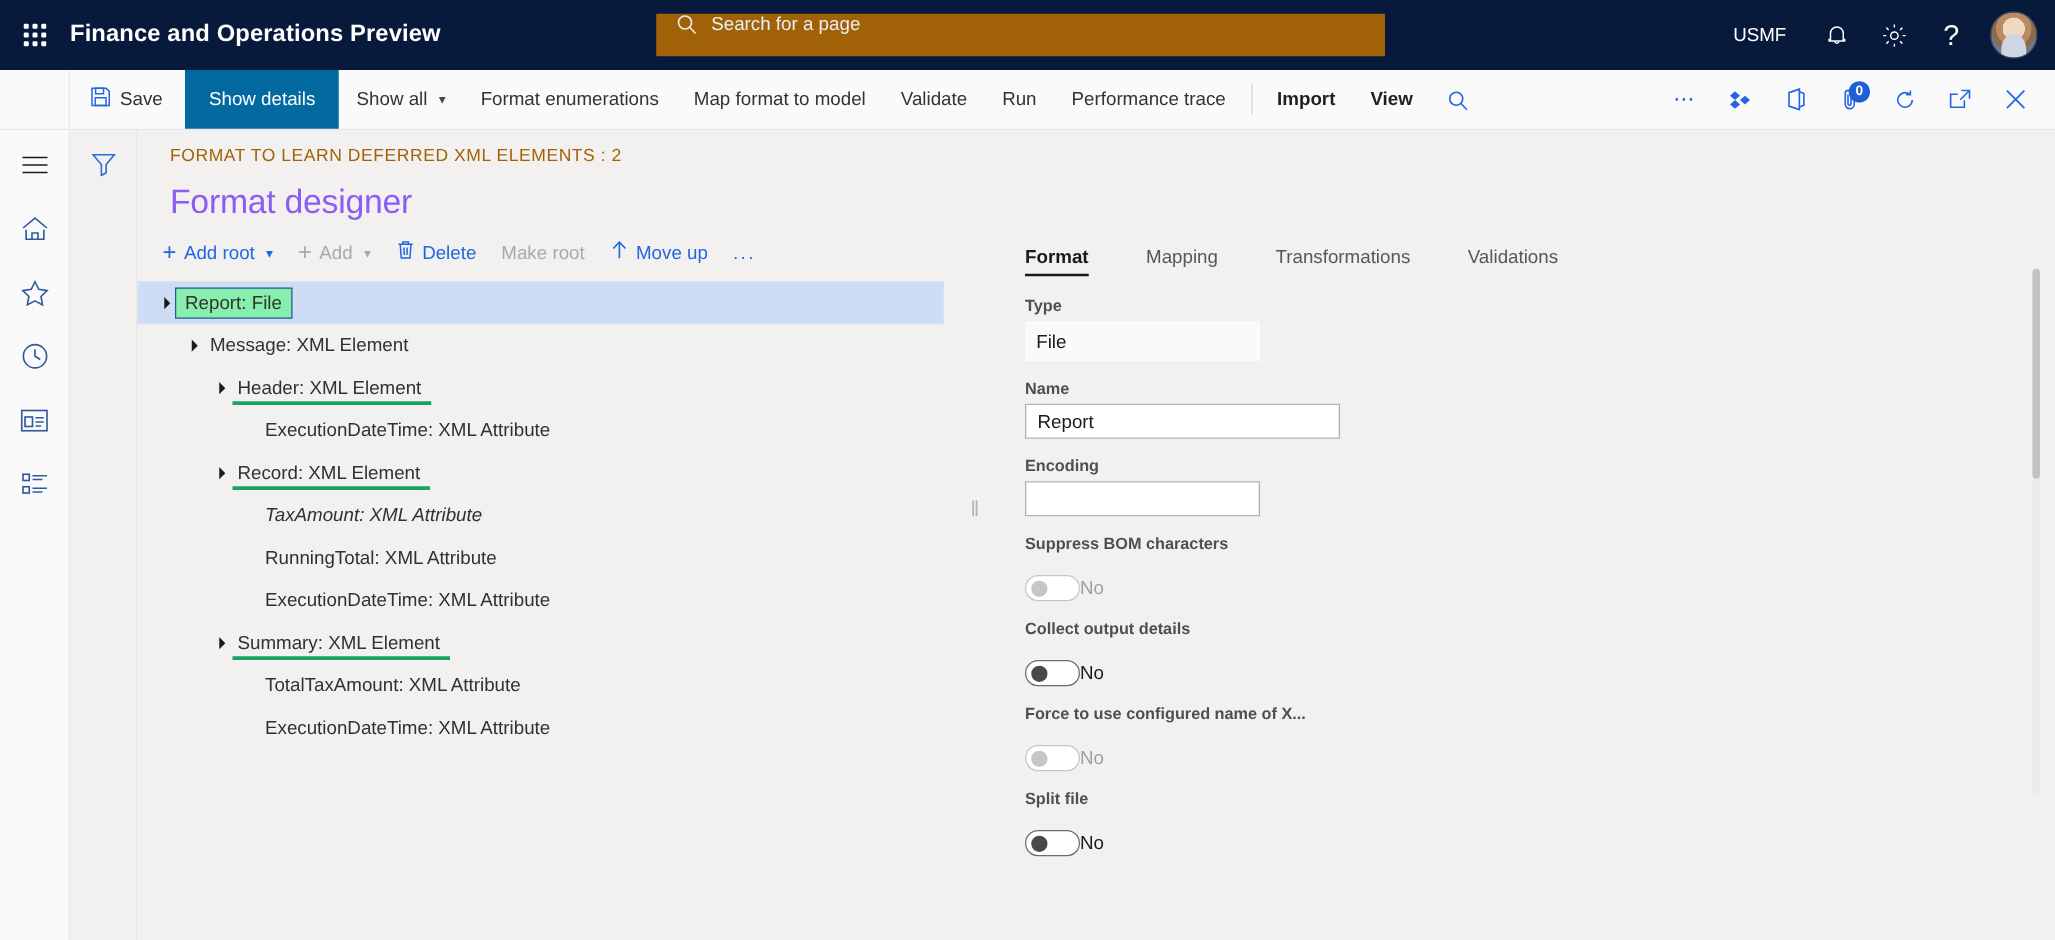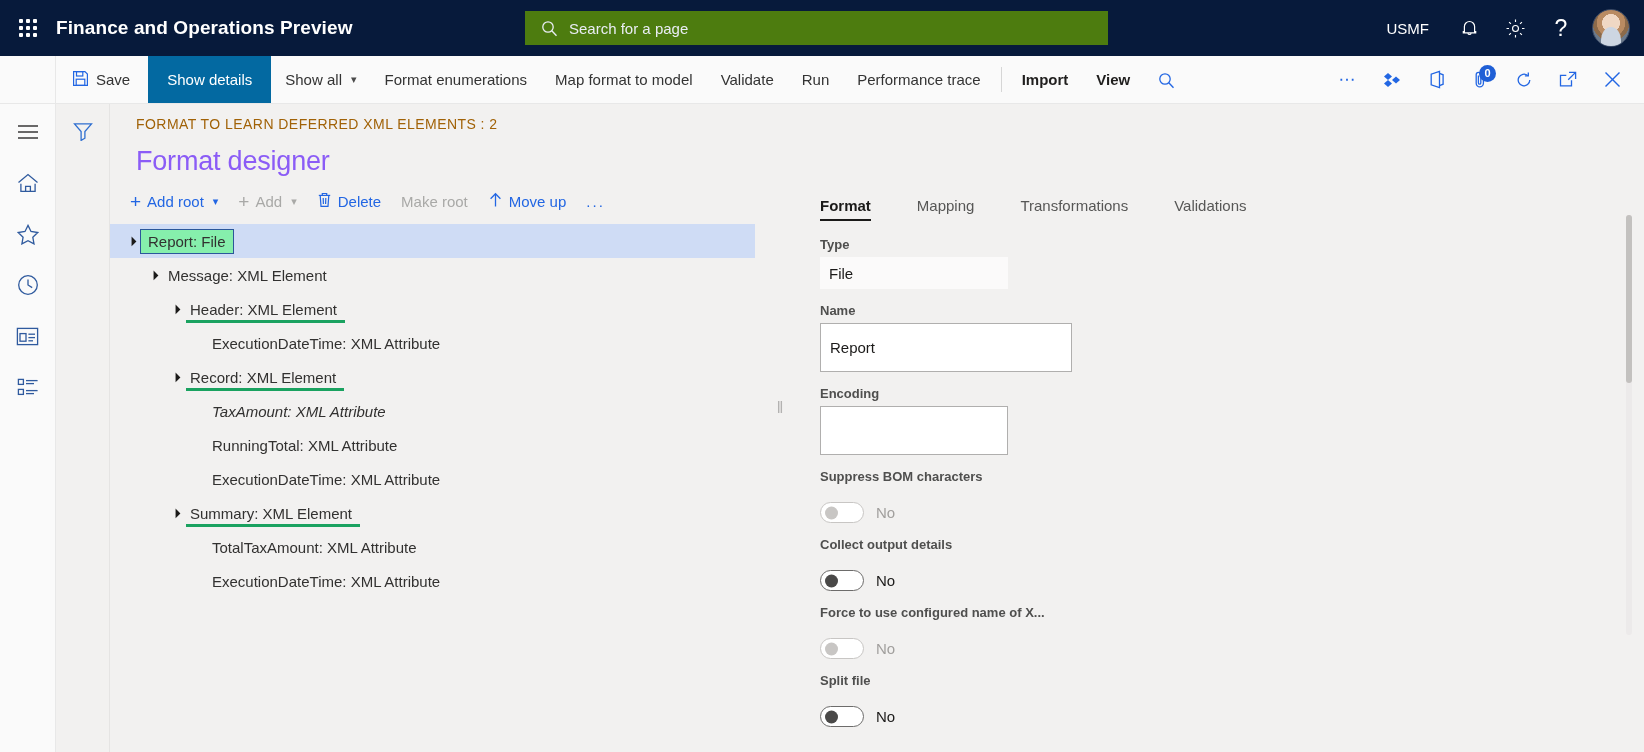--- a/index.html
+++ b/index.html
@@ -30,22 +30,22 @@
     gap: 3px;
   }
   .waffle-grid i { display: block; width: 4px; height: 4px; background: #ffffff; border-radius: 1px; }
   .app-title {
     font-size: 19px; font-weight: bold; letter-spacing: .1px;
     margin-left: 0; color: #ffffff; white-space: nowrap;
   }
   .searchwrap {
     position: absolute; left: 525px; top: 11px;
     width: 583px; height: 34px;
-    background: #4d7c0f;
-    display: flex; align-items: center;
+    background: #a16207;
+    display: flex; 
     padding-left: 16px;
     cursor: text;
   }
   .searchwrap .mag { margin-right: 11px; display: flex; }
   .search-text { font-size: 15px; color: #e9edf4; }
   .top-right {
     position: absolute; right: 0; top: 0; height: 56px;
     display: flex; align-items: center; gap: 0px; padding-right: 14px;
   }
   .top-right > div {
@@ -191,27 +191,27 @@
 
   .form { padding: 14px 0 0 24px; }
   .fgroup { margin-bottom: 14px; }
   .flabel { font-size: 13px; color: #4f4f4e; font-weight: bold; margin-bottom: 5px; }
   .fvalue-ro {
     width: 188px; height: 32px; background: #fbfafa;
     display: flex; align-items: center; padding: 0 9px;
     font-size: 15px; color: #1b1a19;
   }
   .finput {
-    width: 252px; height: 49px; background: #ffffff;
+    width: 252px; height: 28px; background: #ffffff;
     border: 1px solid #b0afae;
     display: flex; align-items: center; padding: 0 9px;
     font-size: 15px; color: #1b1a19; cursor: text;
   }
   .finput.blank { width: 188px; }
-  .toggle-row { display: flex; align-items: center; gap: 12px; margin-top: 18px; }
+  .toggle-row { display: flex; align-items: center; margin-top: 18px; }
   .toggle {
     width: 44px; height: 21px; border-radius: 11px;
     border: 1px solid #6d6c6b; background: #ffffff;
     position: relative; cursor: pointer; flex: none;
   }
   .toggle i {
     position: absolute; left: 4px; top: 50%; transform: translateY(-50%);
     width: 13px; height: 13px; border-radius: 50%; background: #4a4948; display: block;
   }
   .toggle.off-disabled { border-color: #c8c6c4; }

